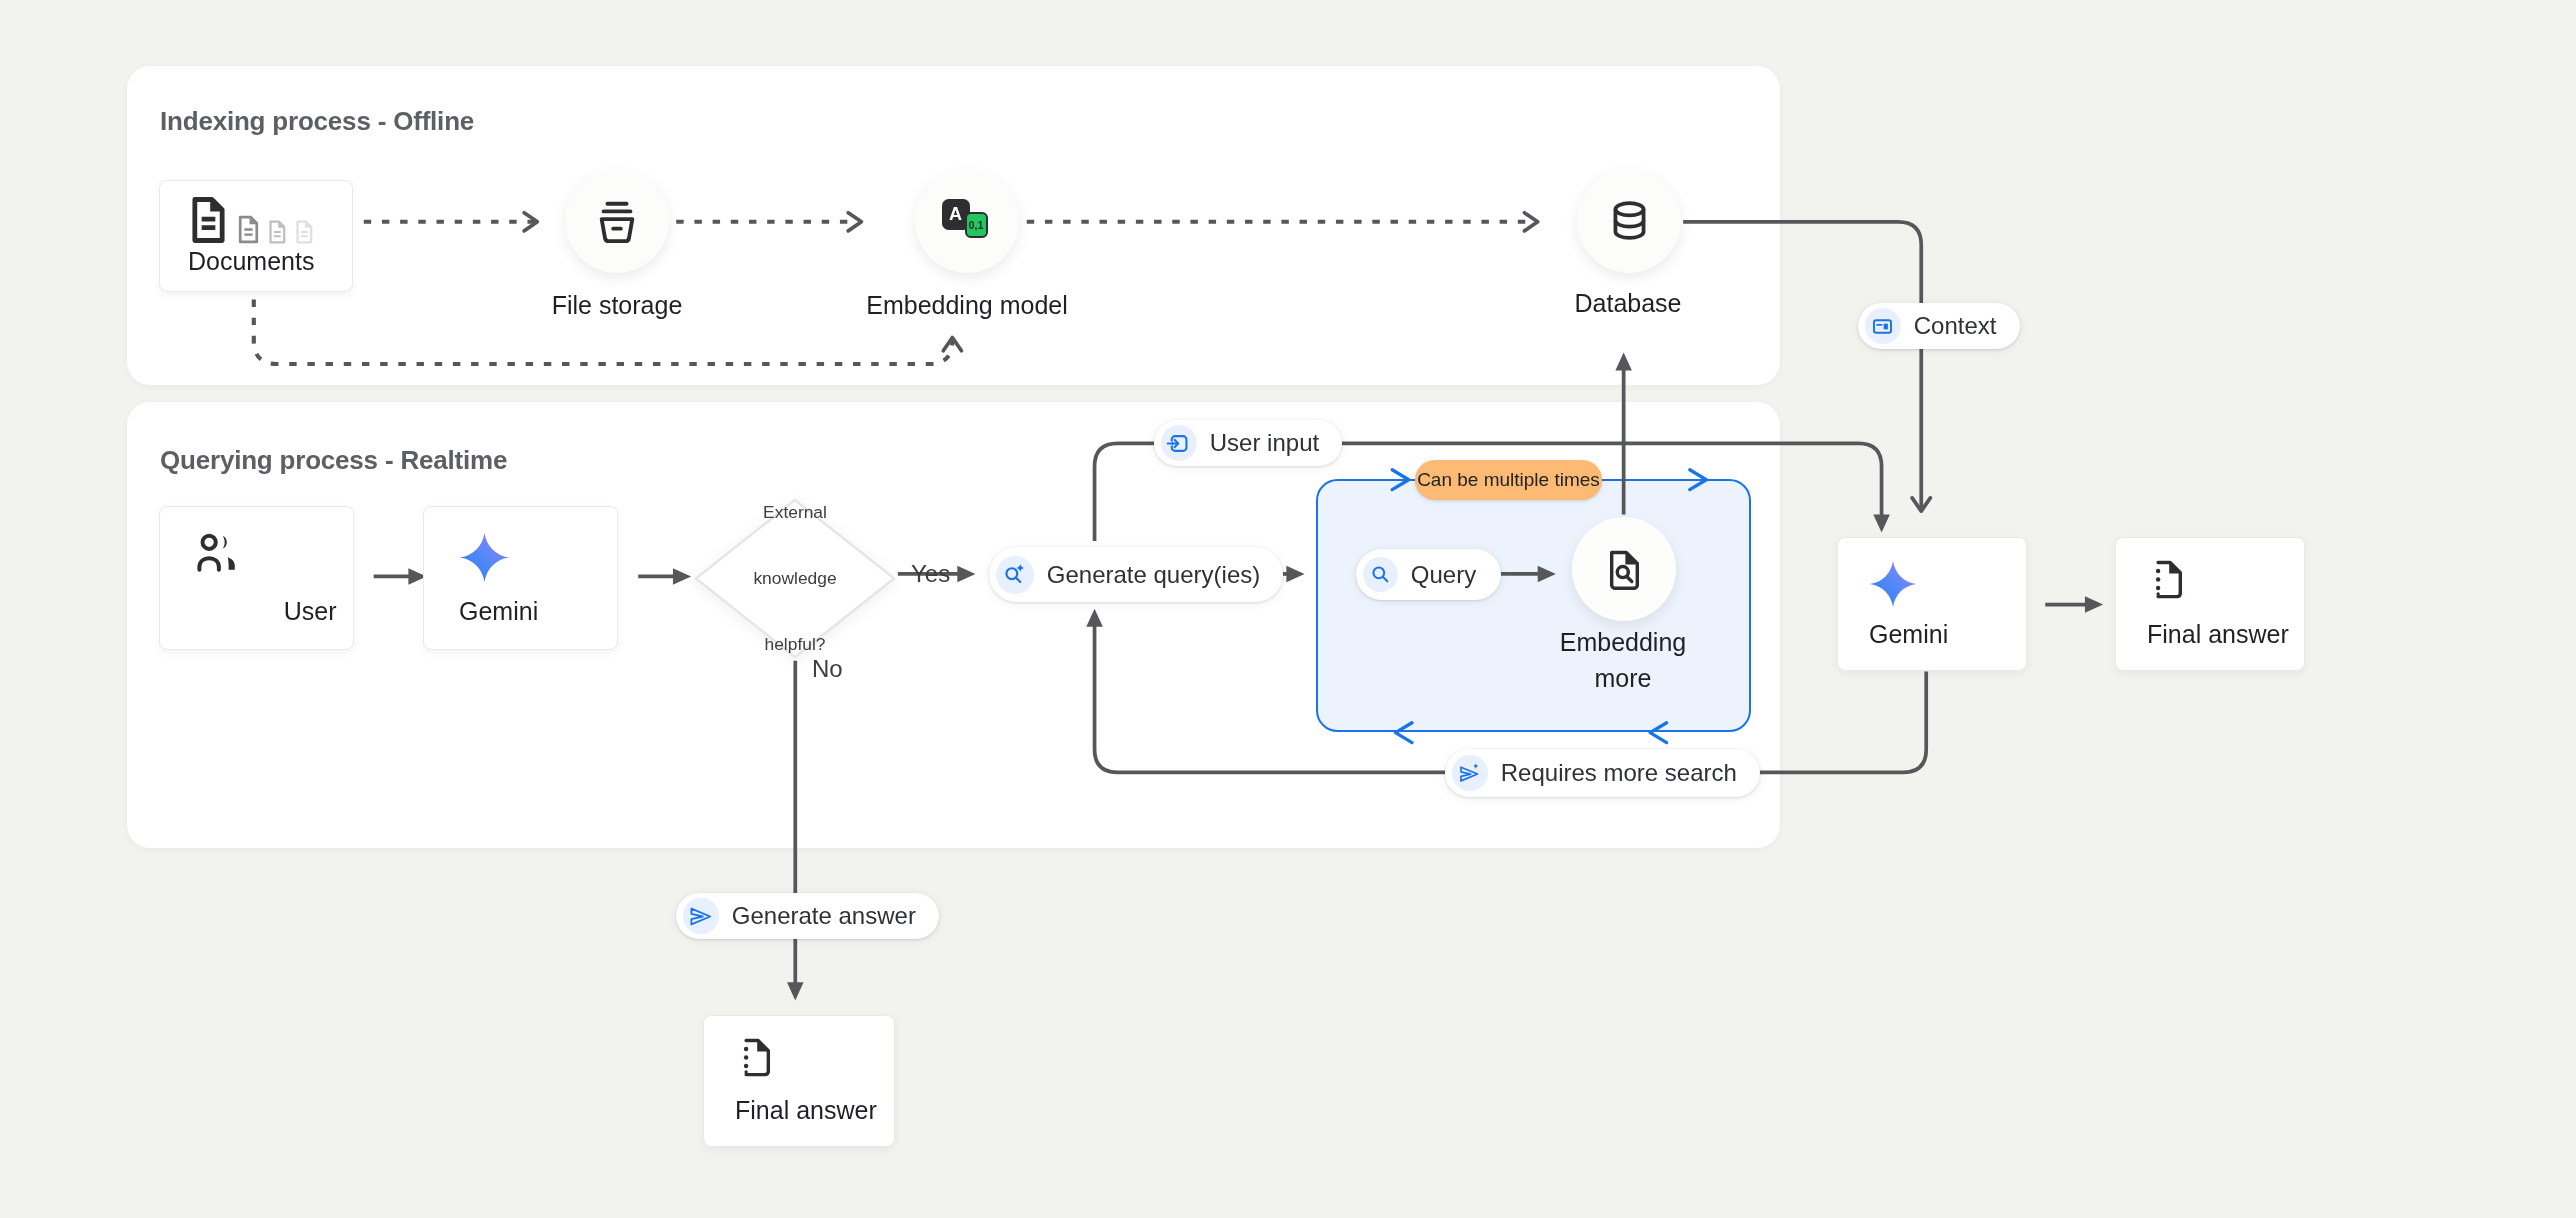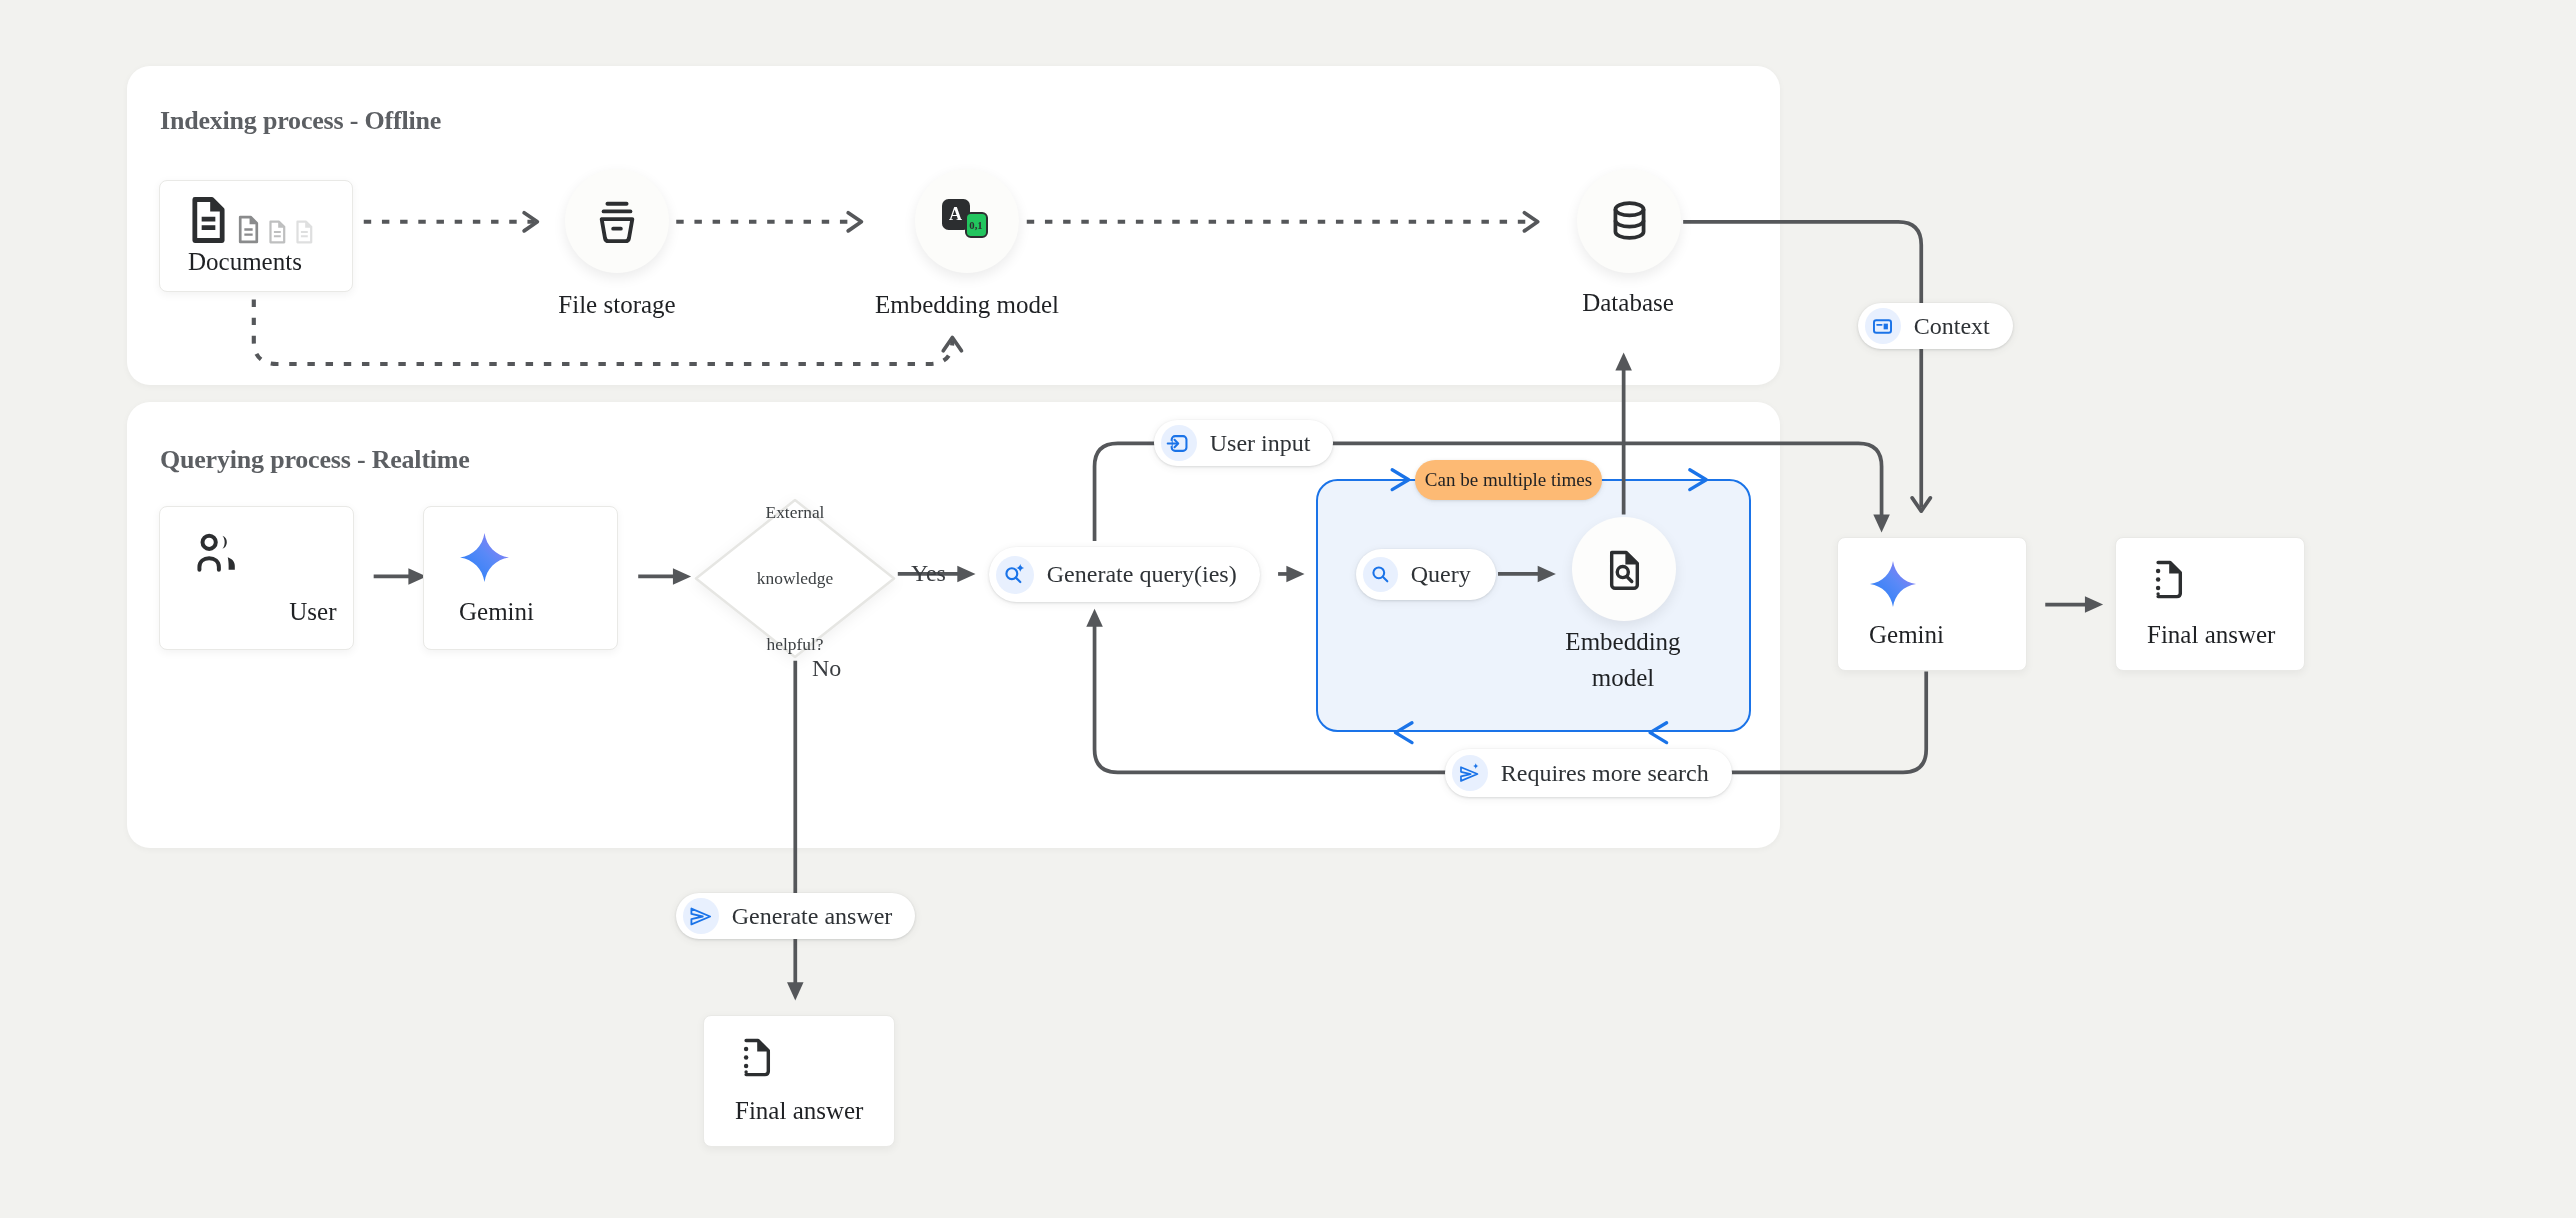--- a/index.html
+++ b/index.html
@@ -1,17 +1,17 @@
 <!DOCTYPE html>
 <html style="font-size:13.2px"><head>
 <meta charset="utf-8">
 <style>
   html,body{margin:0;padding:0;background:#f2f2ef;}
   #canvas{position:relative;width:2576px;height:1219px;background:#f2f2ef;overflow:hidden;
-          font-family:Liberation Serif, serif;color:#202225;}
+          font-family:Liberation Sans, sans-serif;color:#202225;}
   .panel{position:absolute;background:#ffffff;border-radius:23px;box-shadow:0 1.7px 6.6px rgba(0,0,0,.04);}
   .panel-title{position:absolute;font-size:26px;font-weight:700;color:#5c5f63;letter-spacing:-0.2px;}
   .card{position:absolute;background:#fff;border:1.7px solid #e9e9e6;border-radius:8px;
         box-shadow:0 2.5px 8.3px rgba(0,0,0,.05);display:flex;flex-direction:column;
         justify-content:space-between;padding:25px 16.5px 23px 35px;box-sizing:border-box;}
   .card-label{font-size:25px;font-weight:500;color:#1f2124;}
   .circle-node{position:absolute;width:104px;height:104px;border-radius:50%;background:#fcfcfa;
         box-shadow:0 5px 13.2px rgba(0,0,0,.08);display:flex;align-items:center;justify-content:center;}
   .node-label{position:absolute;width:380px;text-align:center;font-size:25px;font-weight:500;color:#1f2124;}
   .pill{position:absolute;display:flex;align-items:center;gap:13.2px;background:#fff;border-radius:826px;
@@ -201,21 +201,21 @@
 
   <div class="circle-node z2" style="left:1572px;top:517px;background:#fdfdfc;">
     <svg width="41" height="43" viewBox="0 0 48 50" fill="none">
       <path d="M9 5 h17 l13 13 v25 a4 4 0 0 1 -4 4 H13 a4 4 0 0 1 -4 -4 Z" stroke="#2c2e30" stroke-width="4" stroke-linejoin="round"></path>
       <path d="M25 5 l14 14 h-14 z" fill="#2c2e30"></path>
       <circle cx="22" cy="28" r="6.5" stroke="#2c2e30" stroke-width="4"></circle>
       <path d="M26.5 33 l6 6" stroke="#2c2e30" stroke-width="4" stroke-linecap="round"></path>
     </svg>
   </div>
   <div class="node-label z2" style="left:1433px;top:628px;">Embedding</div>
-  <div class="node-label z2" style="left:1433px;top:664px;">model</div>
+  <div class="node-label z2" style="left:1433px;top:664px;">more</div>
 
   <div class="pill z2" style="left:1154px;top:420px;height:46px;">
     <span class="pill-icon" style="width:36px;height:36px;min-width:36px;">
       <svg width="25" height="25" viewBox="0 0 44 44" fill="none">
         <rect x="10" y="9" width="26" height="26" rx="6" stroke="#1a73e8" stroke-width="3.6"></rect>
         <path d="M4 22 H10" stroke="#e8f0fe" stroke-width="9"></path>
         <path d="M3 22 H20" stroke="#1a73e8" stroke-width="3.6" stroke-linecap="round"></path>
         <path d="M15 15.5 L21.5 22 L15 28.5" stroke="#1a73e8" stroke-width="3.6" fill="none" stroke-linecap="round" stroke-linejoin="round"></path>
       </svg>
     </span>

